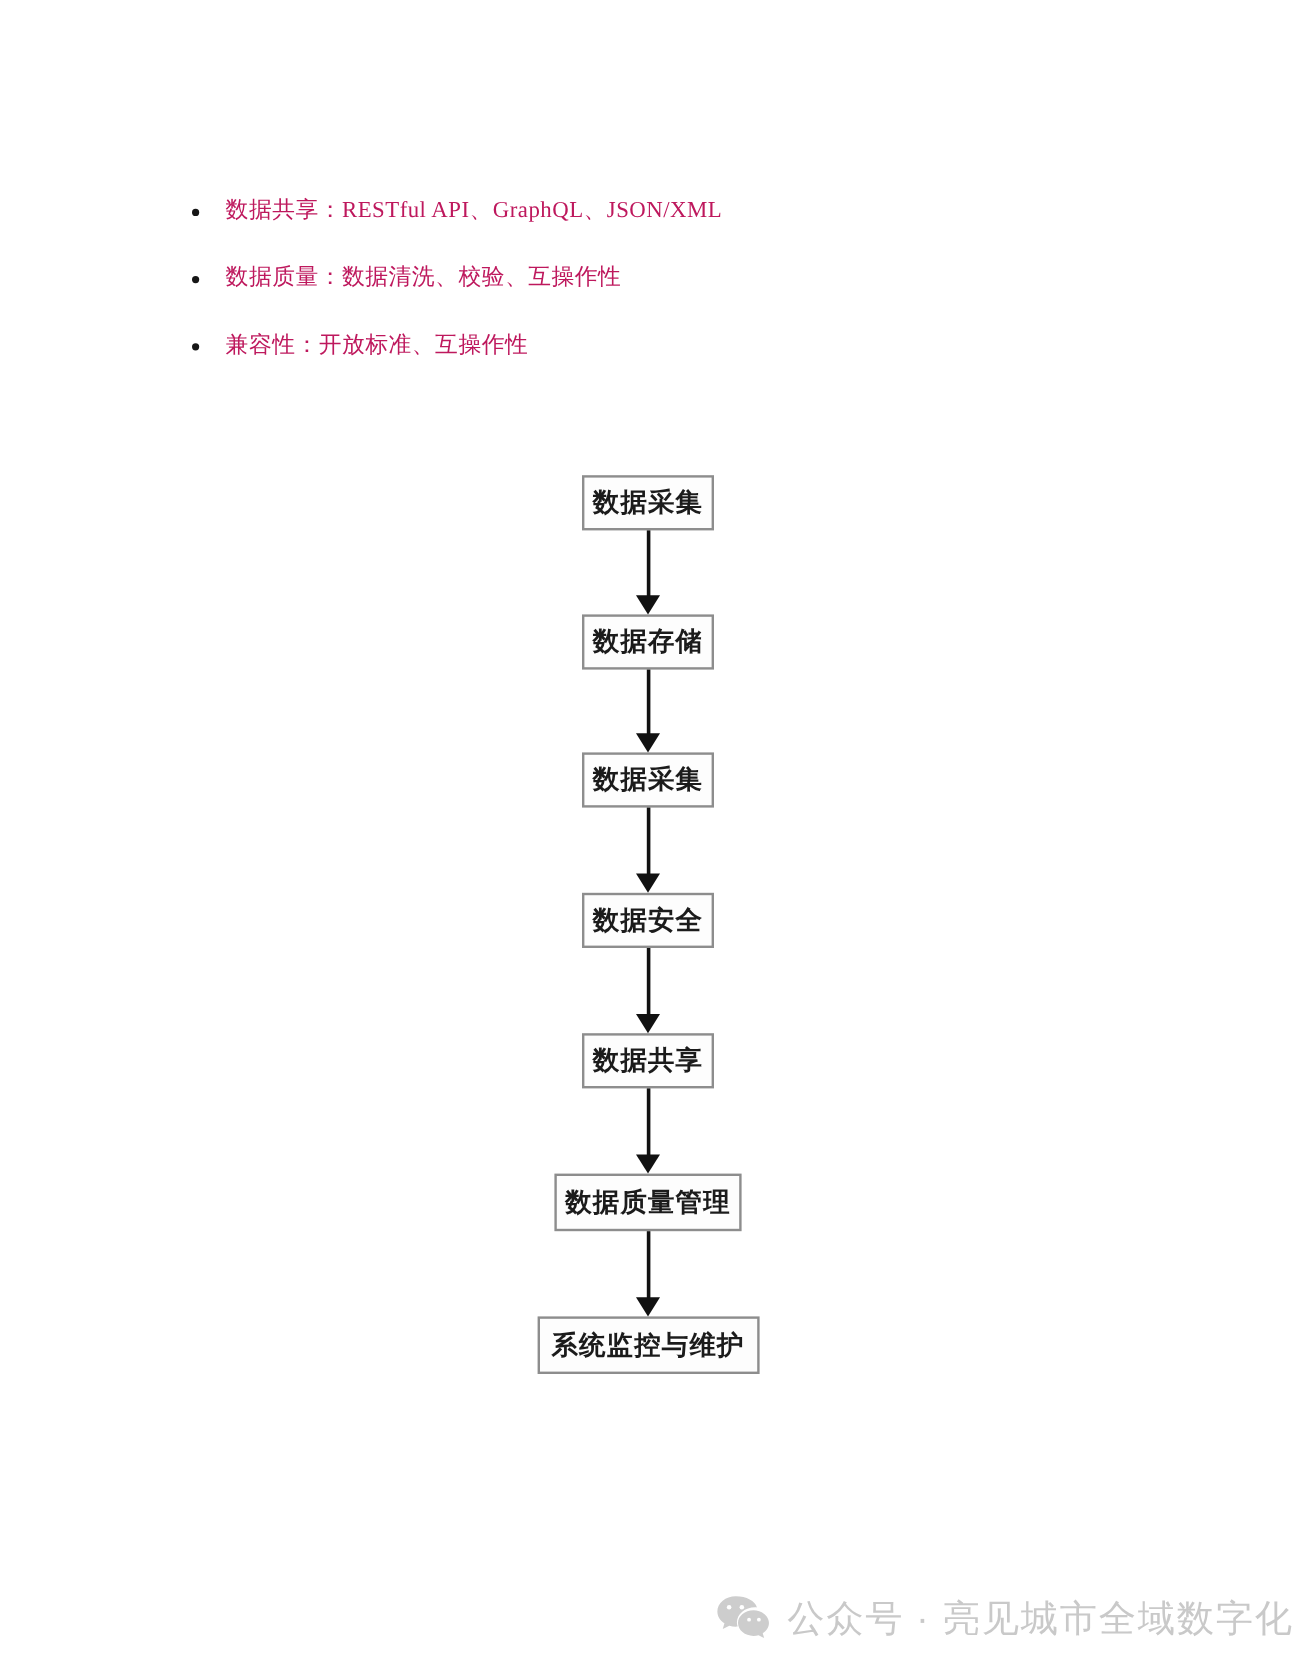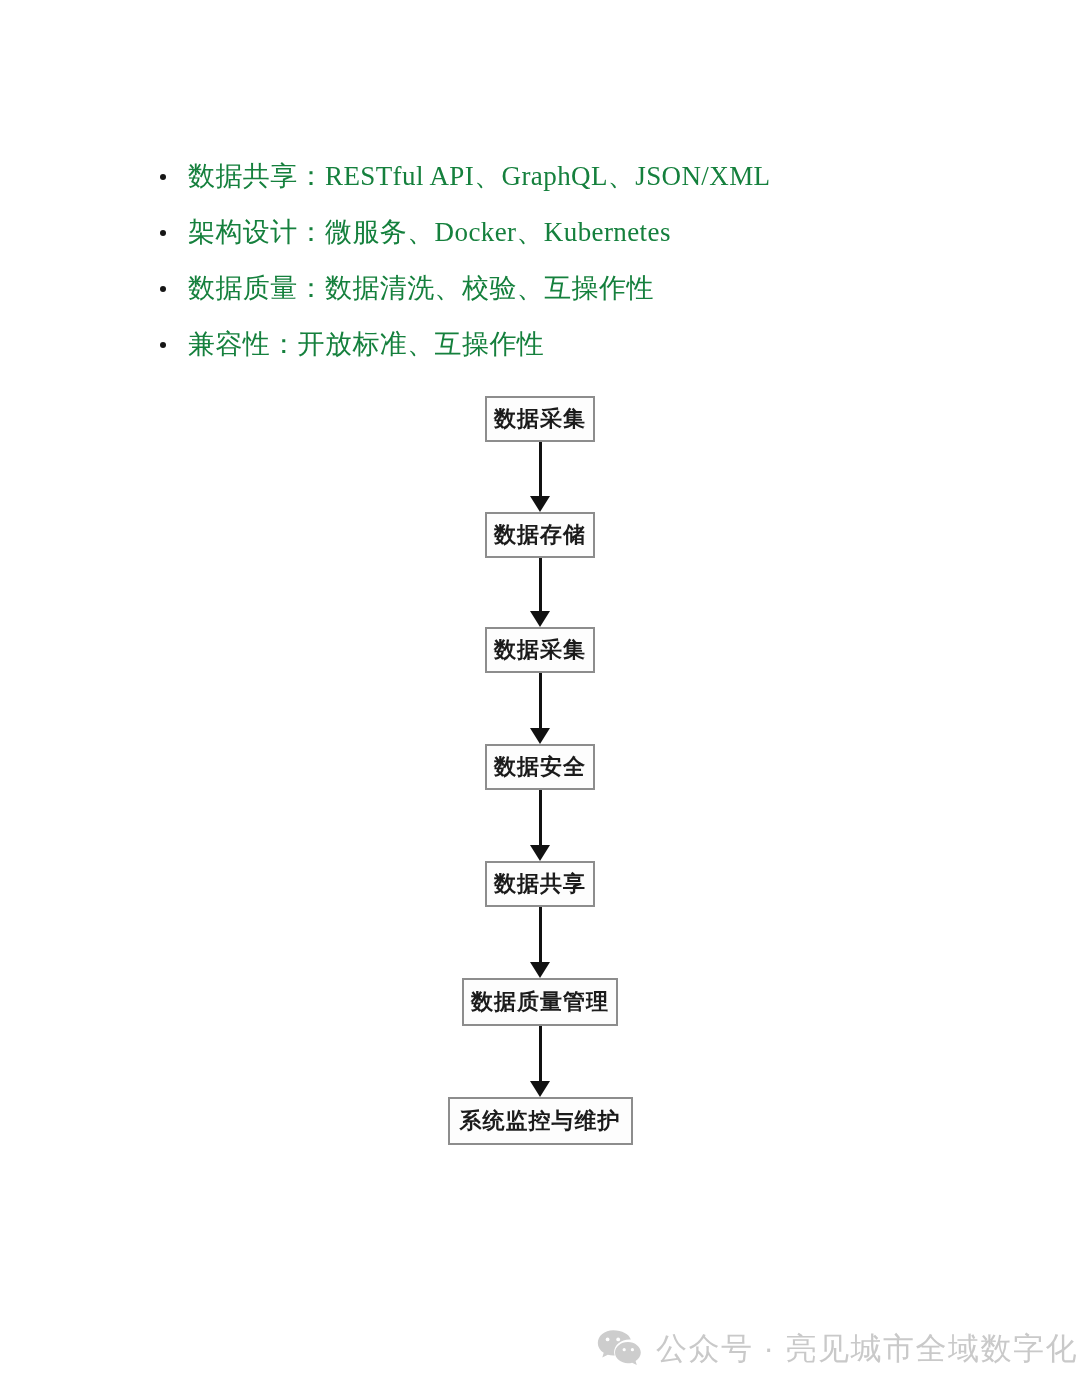--- a/index.html
+++ b/index.html
@@ -25,22 +25,22 @@
     width: 800px;
     list-style: none;
     margin: 0;
     padding: 0;
   }
   .bullet-item {
     position: relative;
     padding-left: 38px;
     height: 56px;
     line-height: 56px;
-    font-size: 27px;
-    color: #15803d;
+    font-size: 19px;
+    color: #be185d;
     letter-spacing: 0.4px;
     white-space: nowrap;
   }
   .bullet-item::before {
     content: "";
     position: absolute;
     left: 10px;
     top: 26px;
     width: 6px;
     height: 6px;
@@ -125,23 +125,20 @@
     letter-spacing: 1.5px;
     white-space: nowrap;
   }
 </style>
 </head>
 <body>
 
 <ul class="bullet-list">
   <li class="bullet-item">
     <span class="bullet-text">数据共享：RESTful API、GraphQL、JSON/XML</span>
-  </li>
-  <li class="bullet-item">
-    <span class="bullet-text">架构设计：微服务、Docker、Kubernetes</span>
   </li>
   <li class="bullet-item">
     <span class="bullet-text">数据质量：数据清洗、校验、互操作性</span>
   </li>
   <li class="bullet-item">
     <span class="bullet-text">兼容性：开放标准、互操作性</span>
   </li>
 </ul>
 
 <div class="flowchart">

